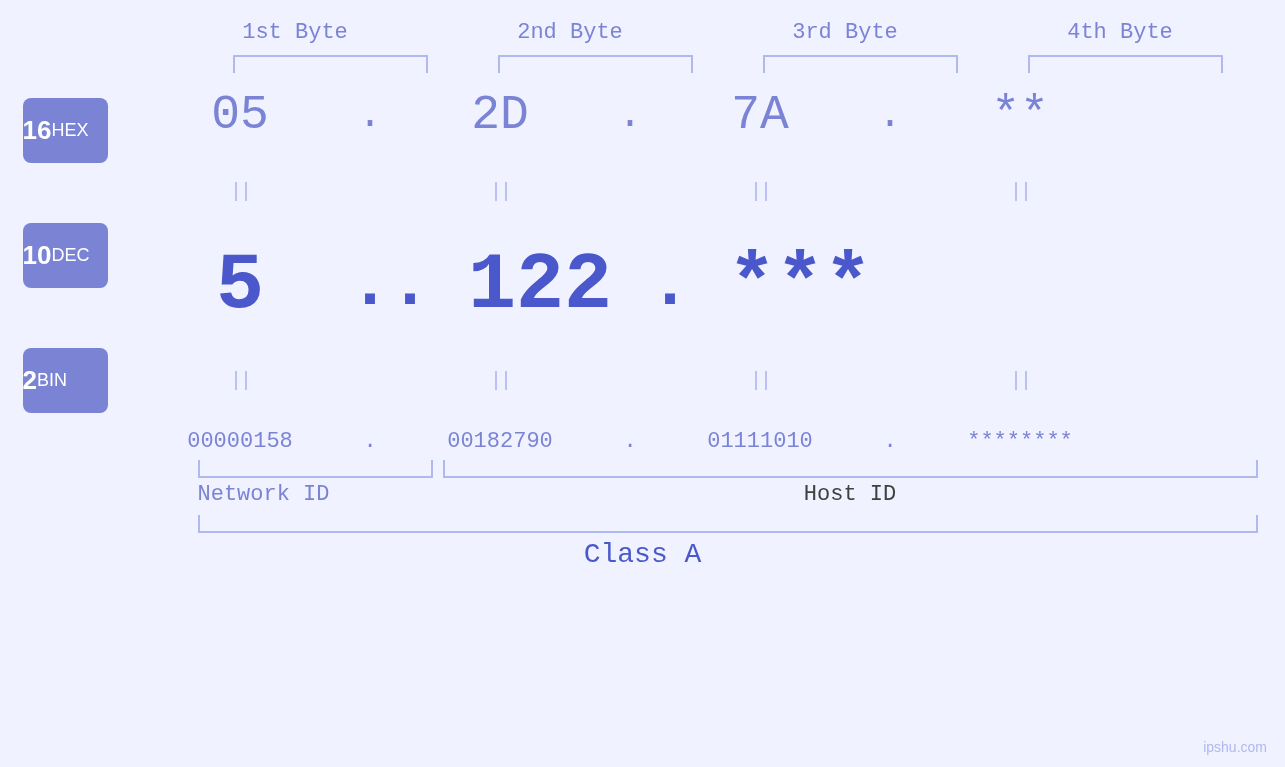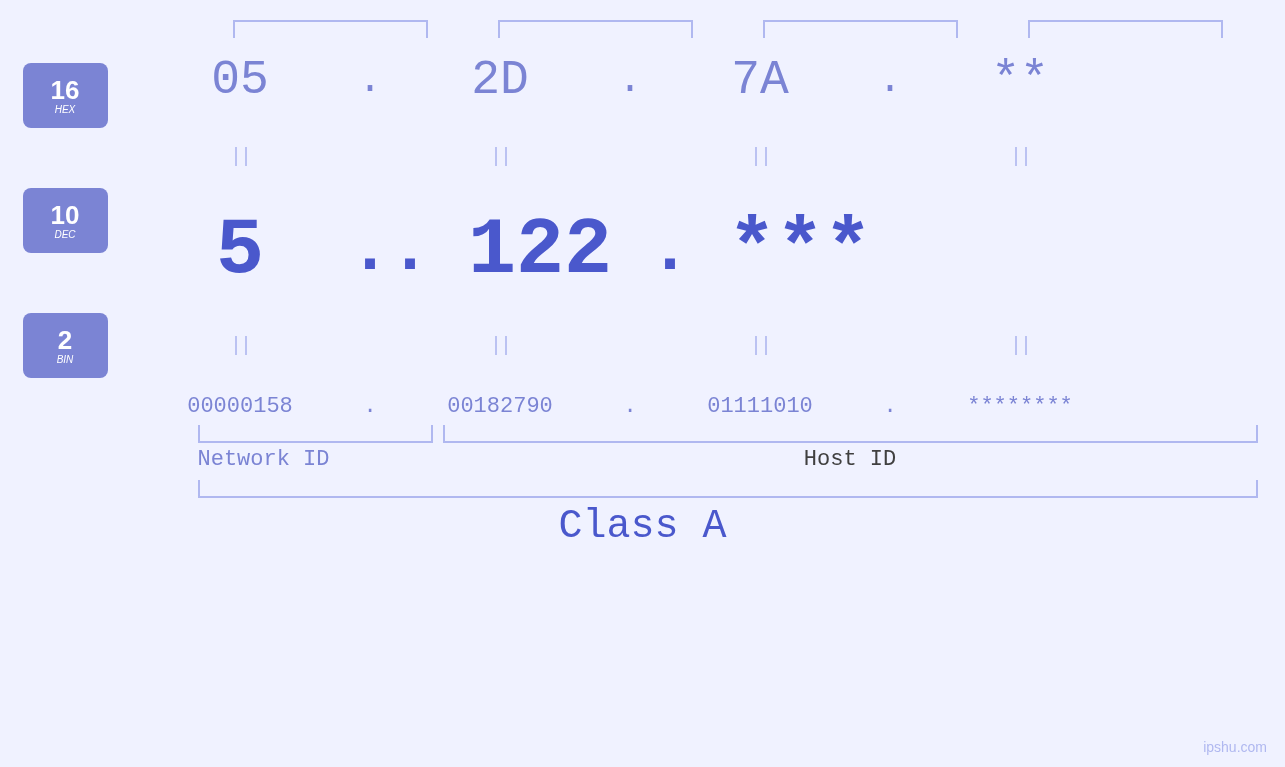--- a/index.html
+++ b/index.html
@@ -77,36 +77,34 @@
       gap: 60px;
     }
 
     .base-badge {
       background: #7b84d4;
       color: white;
       border-radius: 8px;
       width: 85px;
       height: 65px;
       display: flex;
-      flex-direction: column;
-      align-items: center;
-      justify-content: center;
+      flex-direction: row;
+      align-items: center;
       font-family: Arial, sans-serif;
     }
 
     .base-badge .base-num {
       font-size: 26px;
       font-weight: bold;
       line-height: 1.1;
     }
 
     .base-badge .base-label {
-      font-size: 10px;
+      font-size: 18px;
       font-weight: normal;
-      font-style: italic;
     }
 
     
     .values-grid {
       flex: 1;
       display: flex;
       flex-direction: column;
       gap: 32px;
     }
 
@@ -257,41 +255,47 @@
       height: 18px;
       border-bottom: 2px solid #b0b8f0;
       border-left: 2px solid #b0b8f0;
       border-right: 2px solid #b0b8f0;
       margin-top: 8px;
     }
 
     
     .class-label {
       color: #4a58cc;
-      font-size: 40px;
+      font-size: 28px;
       font-family: 'Courier New', Courier, monospace;
       text-align: left;
       margin-top: 6px;
     }
 
     
     .watermark {
       position: absolute;
       bottom: 12px;
       right: 18px;
       color: #b0b8f0;
       font-size: 14px;
       font-family: Arial, sans-serif;
     }
   </style>
 </head>
 <body>
 
 <div class="container">
 
+  <div class="byte-headers">
+    <div class="byte-header">1st Byte</div>
+    <div class="byte-header">2nd Byte</div>
+    <div class="byte-header">3rd Byte</div>
+    <div class="byte-header">4th Byte</div>
+  </div>
 
   <div class="bracket-row">
     <div class="bracket"></div>
     <div class="bracket"></div>
     <div class="bracket"></div>
     <div class="bracket"></div>
   </div>
 
   <div class="main-content">
 

